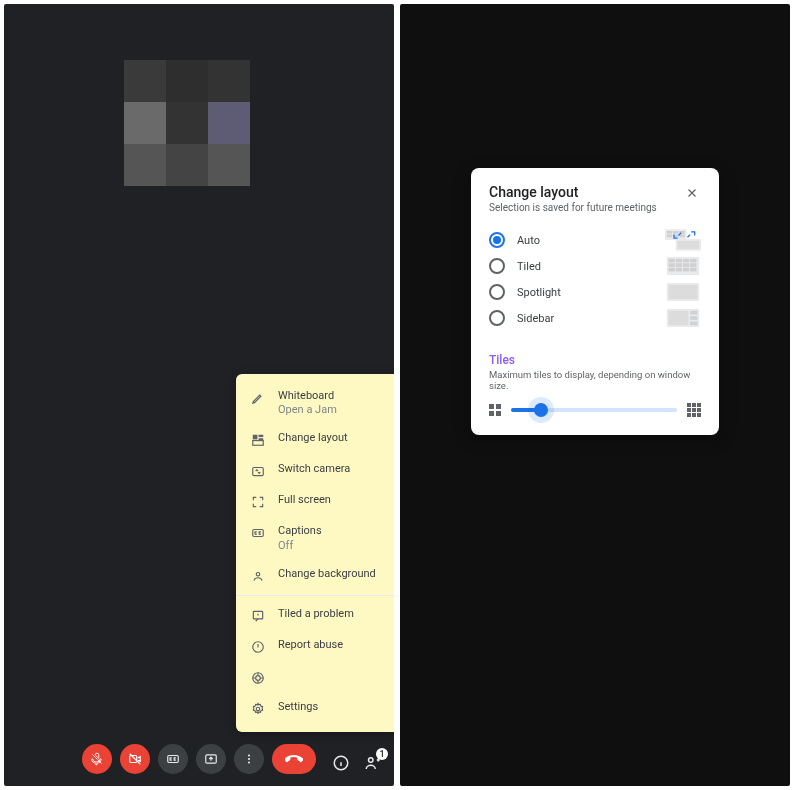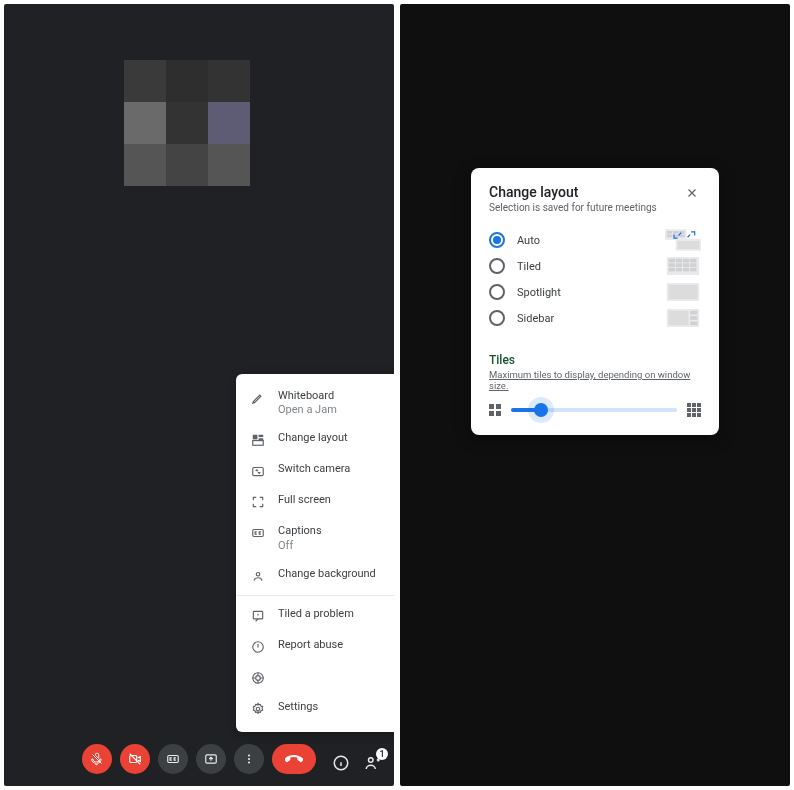--- a/index.html
+++ b/index.html
@@ -79,21 +79,21 @@
     font-weight:500;
   }
   .rc { position: relative; width:22px; height:22px; display:flex; align-items:center; justify-content:center; cursor:pointer; }
 
   
   .menu {
     position: absolute;
     left: 232px;
     bottom: 54px;
     width: 166px;
-    background: #ffffff;
+    background: #fef9c3;
     border-radius: 6px;
     box-shadow: 0 2px 10px rgba(0,0,0,.3);
     padding: 8px 0;
     font-size: 11px;
     color: #3c4043;
   }
   .menu-item {
     display: flex;
     align-items: flex-start;
     padding: 7px 14px;
@@ -128,22 +128,22 @@
   .radio {
     width:16px; height:16px; border:2px solid #5f6368; border-radius:50%;
     display:flex; align-items:center; justify-content:center;
   }
   .radio.selected { border-color:#1a73e8; }
   .radio.selected::after { content:''; width:8px; height:8px; border-radius:50%; background:#1a73e8; }
   .radio-label { font-size: 11px; color:#3c4043; }
   .layout-thumb { width:36px; height:22px; }
 
   .tiles-section { margin-top: 24px; }
-  .tiles-title { font-size: 12px; font-weight:500; color:#14532d; }
-  .tiles-sub { font-size: 9.5px; color:#5f6368; margin-top:2px;text-decoration:underline; }
+  .tiles-title { font-size: 12px; font-weight:500; color:#8b5cf6; }
+  .tiles-sub { font-size: 9.5px; color:#5f6368; margin-top:2px; }
   .slider-row { display:flex; align-items:center; gap:10px; margin-top:12px; }
   .grid-icon { display:grid; grid-template-columns:repeat(2,1fr); grid-template-rows:repeat(2,1fr); gap:1.5px; width:12px; height:12px; }
   .grid-icon.large { grid-template-columns:repeat(3,1fr); grid-template-rows:repeat(3,1fr); gap:1px; width:14px; height:14px; }
   .grid-icon span { background:#5f6368; }
   .slider {
     flex:1; height:4px; background:#d2e3fc; border-radius:2px; position:relative;
   }
   .slider-fill { position:absolute; left:0; top:0; bottom:0; background:#1a73e8; border-radius:2px; }
   .slider-thumb { position:absolute; top:50%; transform:translate(-50%,-50%); width:14px; height:14px; border-radius:50%; background:#1a73e8; box-shadow:0 0 0 6px rgba(26,115,232,.15); }
 

